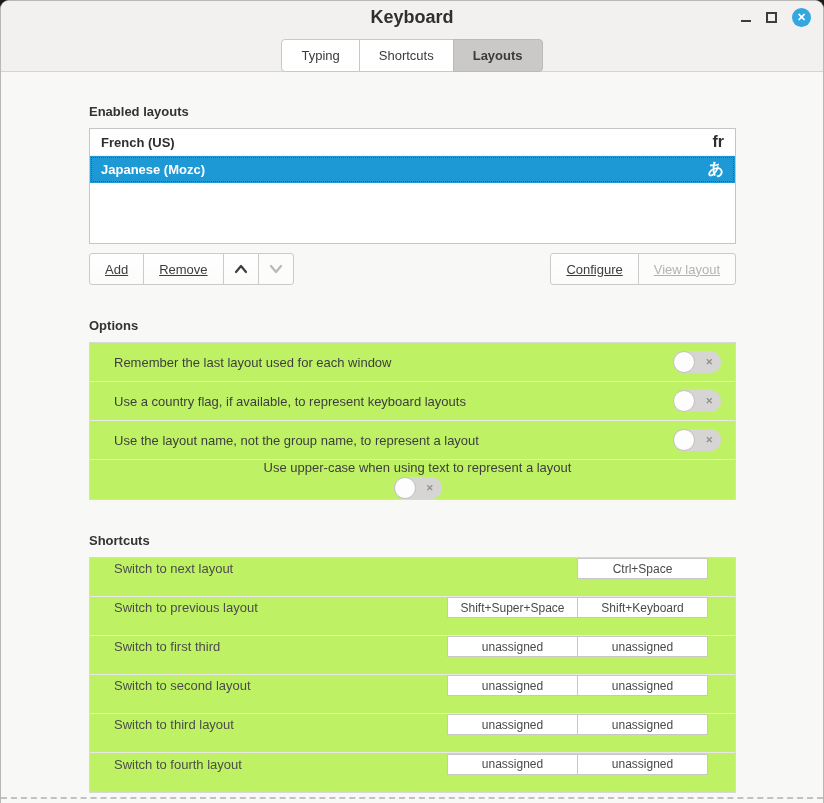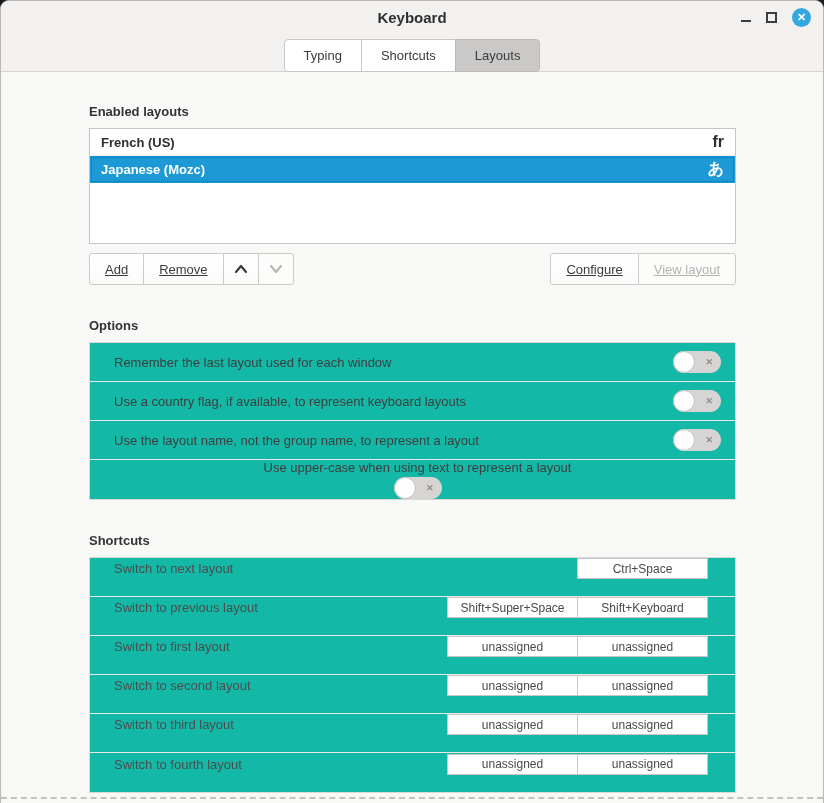--- a/index.html
+++ b/index.html
@@ -24,21 +24,21 @@
     height:71px;
     background:#f2f1f0;
     border-bottom:1px solid #d5d4d3;
   }
   .titlebar {
     position:relative;
     height:33px;
     display:flex; align-items:center; justify-content:center;
   }
   .titlebar .title {
-    font-size:15px; font-weight:bold; color:#2f2f2f;
+    font-size:18px; font-weight:bold; color:#2f2f2f;
   }
   .win-controls {
     position:absolute; right:12px; top:0; height:33px;
     display:flex; align-items:center; gap:15px;
   }
   .ctl { display:flex; align-items:center; justify-content:center; cursor:default; }
   .min-glyph { width:10px; height:2px; background:#3d3d3d; margin-top:7px; }
   .max-glyph { width:11px; height:11px; border:2px solid #3d3d3d; background:transparent; }
   .close-btn {
     width:19px; height:19px; border-radius:50%;
@@ -53,21 +53,21 @@
     display:flex; align-items:center; justify-content:center;
     padding:9px 19px;
     background:#ffffff;
     border:1px solid #c9c8c7;
     margin-left:-1px;
     font-size:13px; color:#3b3b3b;
     cursor:default;
   }
   .tab:first-child { border-radius:4px 0 0 4px; margin-left:0; }
   .tab:last-child  { border-radius:0 4px 4px 0; }
-  .tab.active { background:#cac9c7; border-color:#bbbab9; }
+  .tab.active { background:#cac9c7; border-color:#bbbab9;font-weight:bold; }
   
   .content { margin:9px 87px 0 88px; }
   .section-heading {
     font-size:13px; font-weight:bold; color:#333333;
     margin:32px 0 9px 0; line-height:15px;
   }
   .section-heading.later { margin-top:33px; }
   
   .layout-list {
     height:116px; background:#ffffff;
@@ -101,21 +101,21 @@
     font-size:13px; color:#3c3c3c;
     cursor:default;
     text-decoration:underline;
   }
   .btn-group .btn:first-child { border-radius:3px 0 0 3px; margin-left:0; }
   .btn-group .btn:last-child  { border-radius:0 3px 3px 0; }
   .btn.arrow { width:36px; padding:0; }
   .btn.disabled { color:#b4b3b2; background:#fcfcfb; }
   
   .panel {
-    background:#14b8a6;
+    background:#bef264;
     border:1px solid #d9d8d7;
   }
   .opt-row {
     height:39px;
     display:flex; align-items:center; justify-content:space-between;
     padding:0 14px 0 24px;
     border-bottom:1px solid #e9e8e7;
   }
   .opt-row:last-child { border-bottom:none;flex-direction:column; }
   .opt-label { font-size:13px; color:#3e3e3e; }
@@ -264,21 +264,21 @@
         </div>
       </div>
       <div class="sc-row">
         <span class="sc-label">Switch to previous layout</span>
         <div class="sc-cells">
           <div class="sc-cell">Shift+Super+Space</div>
           <div class="sc-cell">Shift+Keyboard</div>
         </div>
       </div>
       <div class="sc-row">
-        <span class="sc-label">Switch to first layout</span>
+        <span class="sc-label">Switch to first third</span>
         <div class="sc-cells">
           <div class="sc-cell">unassigned</div>
           <div class="sc-cell">unassigned</div>
         </div>
       </div>
       <div class="sc-row">
         <span class="sc-label">Switch to second layout</span>
         <div class="sc-cells">
           <div class="sc-cell">unassigned</div>
           <div class="sc-cell">unassigned</div>

